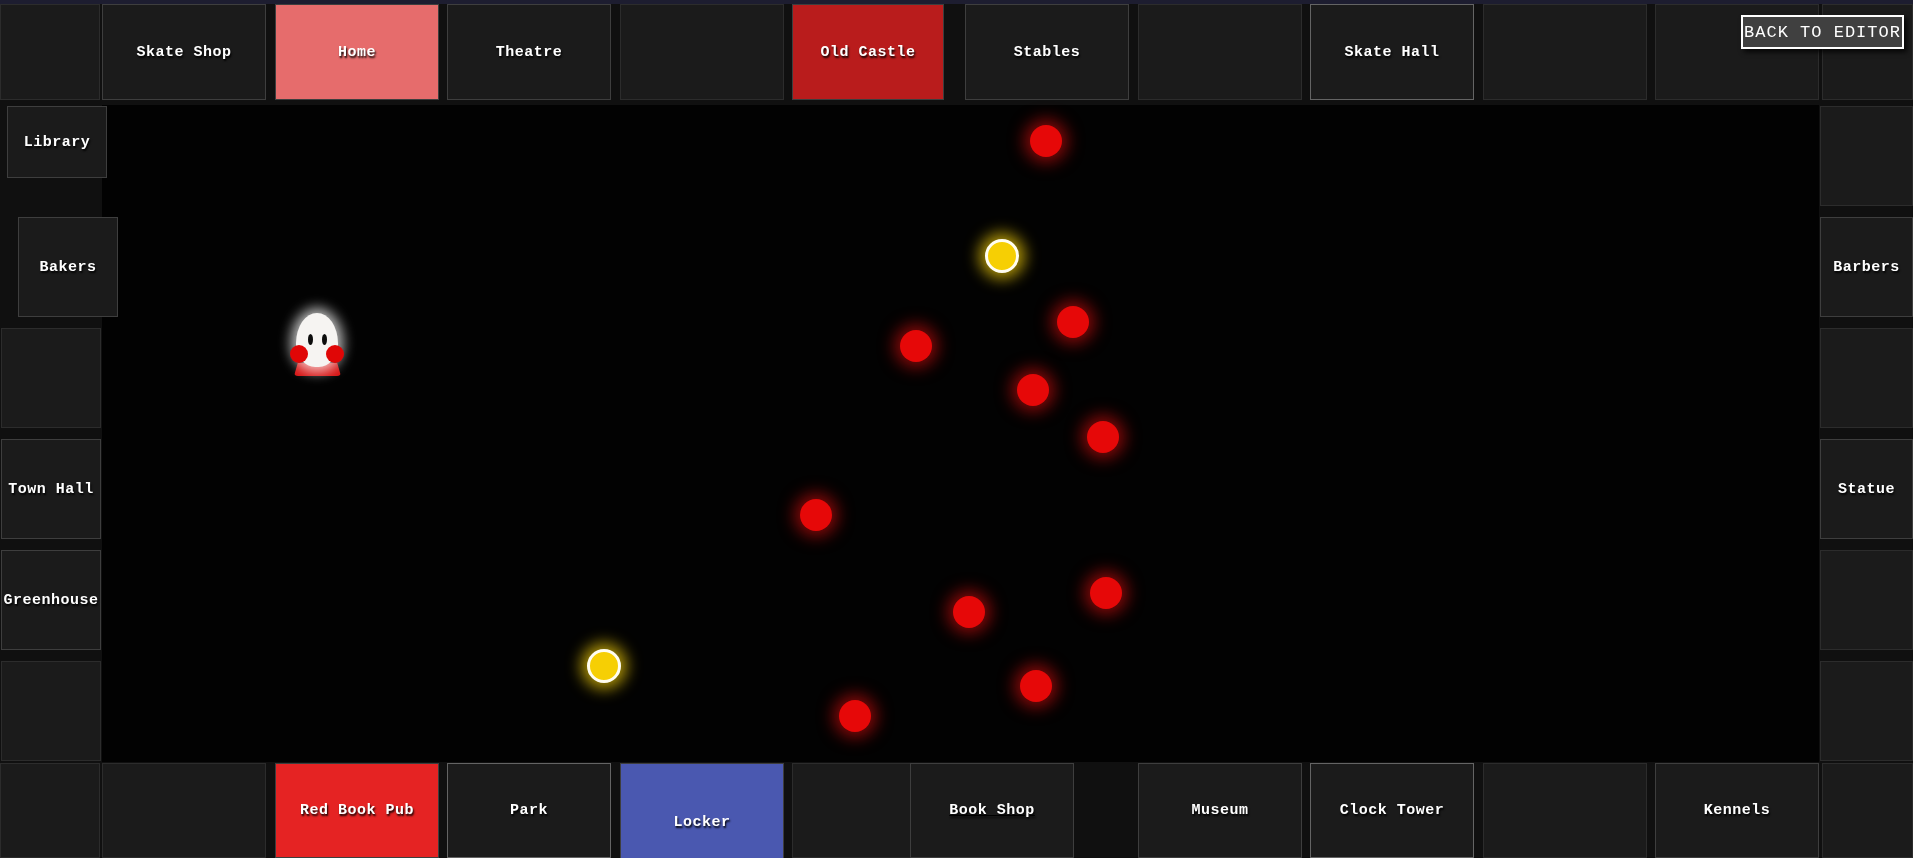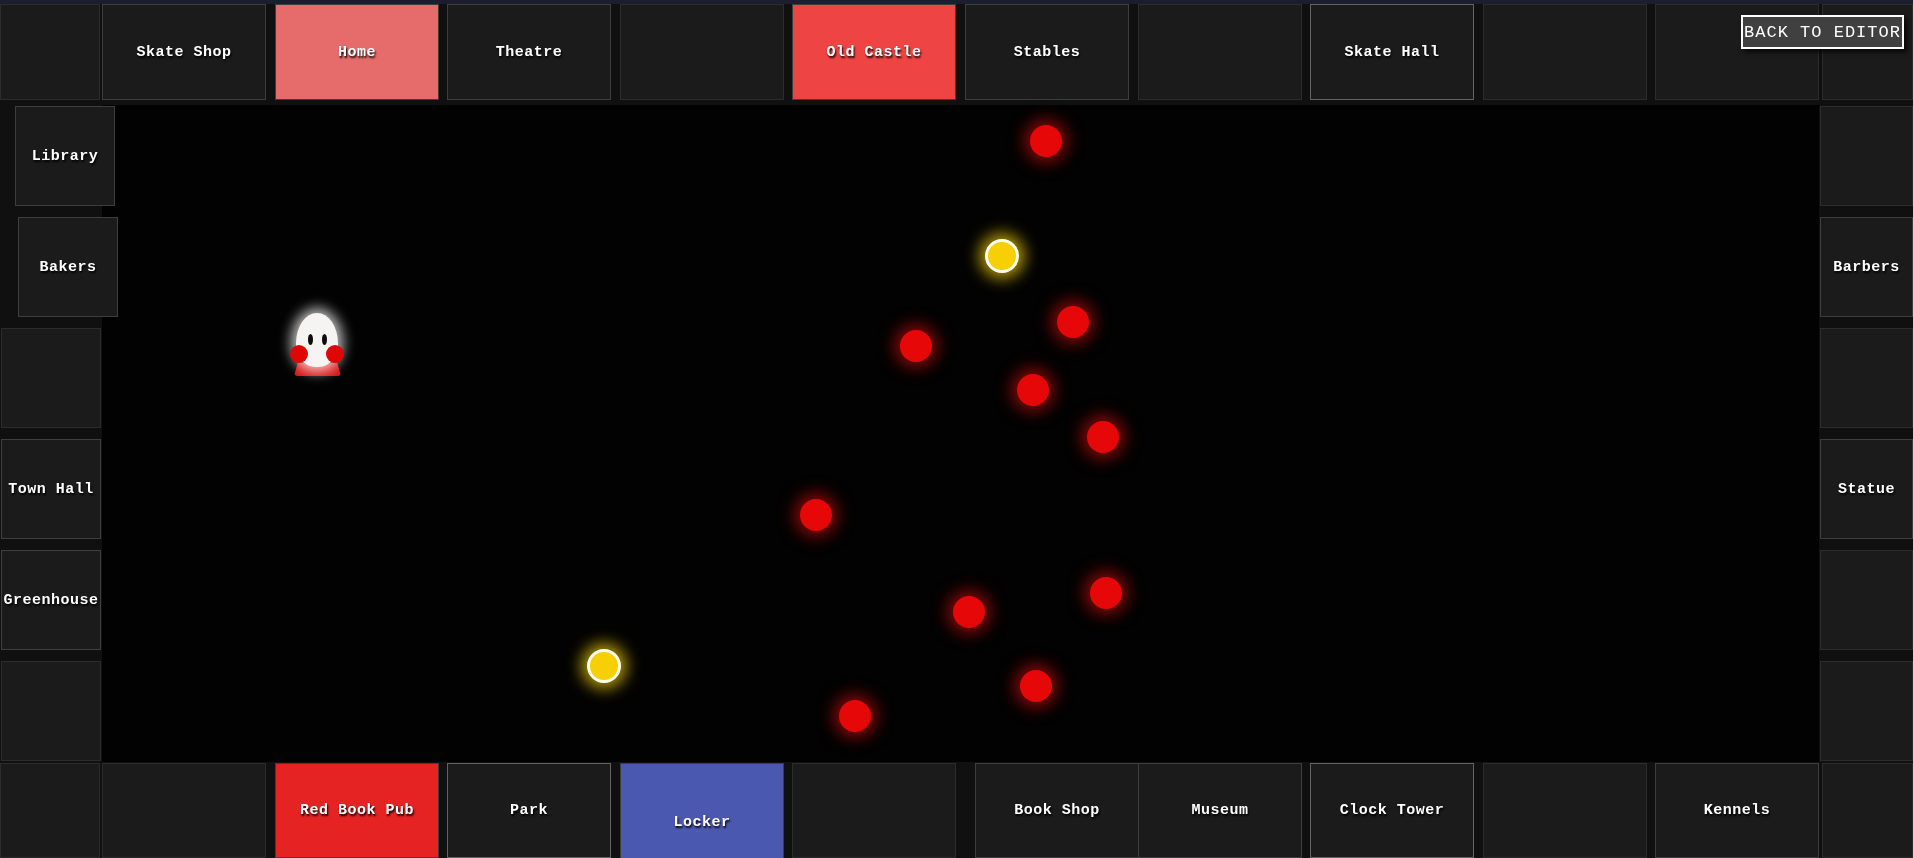--- a/index.html
+++ b/index.html
@@ -45,21 +45,21 @@
       <div class="tile named" style="left: 102px; top: 4px; width: 164px; height: 96px;">
         <span class="tile-label">Skate Shop</span>
       </div>
       <div class="tile named" style="left: 275px; top: 4px; width: 164px; height: 96px; background: rgb(230, 108, 108);">
         <span class="tile-label">Home</span>
       </div>
       <div class="tile named" style="left: 447px; top: 4px; width: 164px; height: 96px;">
         <span class="tile-label">Theatre</span>
       </div>
       <div class="tile" style="left: 620px; top: 4px; width: 164px; height: 96px;"></div>
-      <div class="tile named" style="left: 792px; top: 4px; width: 164px; height: 96px; background: #ef4444;">
+      <div class="tile named" style="left: 792px; top: 4px; width: 152px; height: 96px; background: #b91c1c;">
         <span class="tile-label">Old Castle</span>
       </div>
       <div class="tile named" style="left: 965px; top: 4px; width: 164px; height: 96px;">
         <span class="tile-label">Stables</span>
       </div>
       <div class="tile" style="left: 1138px; top: 4px; width: 164px; height: 96px;"></div>
       <div class="tile named highlight" style="left: 1310px; top: 4px; width: 164px; height: 96px;">
         <span class="tile-label">Skate Hall</span>
       </div>
       <div class="tile" style="left: 1483px; top: 4px; width: 164px; height: 96px;"></div>
@@ -70,35 +70,35 @@
       <div class="tile named" style="left: 275px; top: 763px; width: 164px; height: 95px; background: rgb(229, 35, 35);">
         <span class="tile-label">Red Book Pub</span>
       </div>
       <div class="tile named highlight" style="left: 447px; top: 763px; width: 164px; height: 95px;">
         <span class="tile-label">Park</span>
       </div>
       <div class="tile named" style="left: 620px; top: 763px; width: 164px; height: 119px; background: rgb(74, 88, 176);">
         <span class="tile-label">Locker</span>
       </div>
       <div class="tile" style="left: 792px; top: 763px; width: 164px; height: 95px;"></div>
-      <div class="tile named" style="left: 975px; top: 763px; width: 164px; height: 95px;">
+      <div class="tile named" style="left: 910px; top: 763px; width: 164px; height: 95px; text-decoration: underline;">
         <span class="tile-label">Book Shop</span>
       </div>
       <div class="tile named" style="left: 1138px; top: 763px; width: 164px; height: 95px;">
         <span class="tile-label">Museum</span>
       </div>
       <div class="tile named highlight" style="left: 1310px; top: 763px; width: 164px; height: 95px;">
         <span class="tile-label">Clock Tower</span>
       </div>
       <div class="tile" style="left: 1483px; top: 763px; width: 164px; height: 95px;"></div>
       <div class="tile named" style="left: 1655px; top: 763px; width: 164px; height: 95px;">
         <span class="tile-label">Kennels</span>
       </div>
       <div class="tile" style="left: 1822px; top: 763px; width: 91px; height: 95px;"></div>
-      <div class="tile named" style="left: 15px; top: 106px; width: 100px; height: 100px;">
+      <div class="tile named" style="left: 7px; top: 106px; width: 100px; height: 72px;">
         <span class="tile-label">Library</span>
       </div>
       <div class="tile named" style="left: 18px; top: 217px; width: 100px; height: 100px;">
         <span class="tile-label">Bakers</span>
       </div>
       <div class="tile" style="left: 1px; top: 328px; width: 100px; height: 100px;"></div>
       <div class="tile named" style="left: 1px; top: 439px; width: 100px; height: 100px;">
         <span class="tile-label">Town Hall</span>
       </div>
       <div class="tile named" style="left: 1px; top: 550px; width: 100px; height: 100px;">

